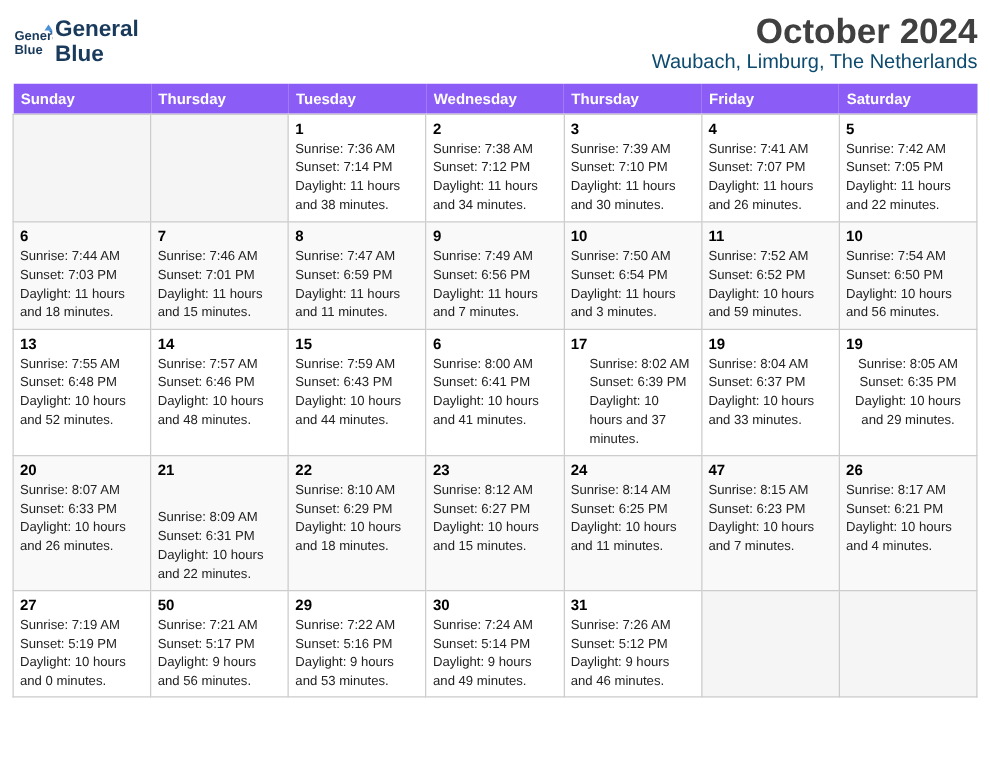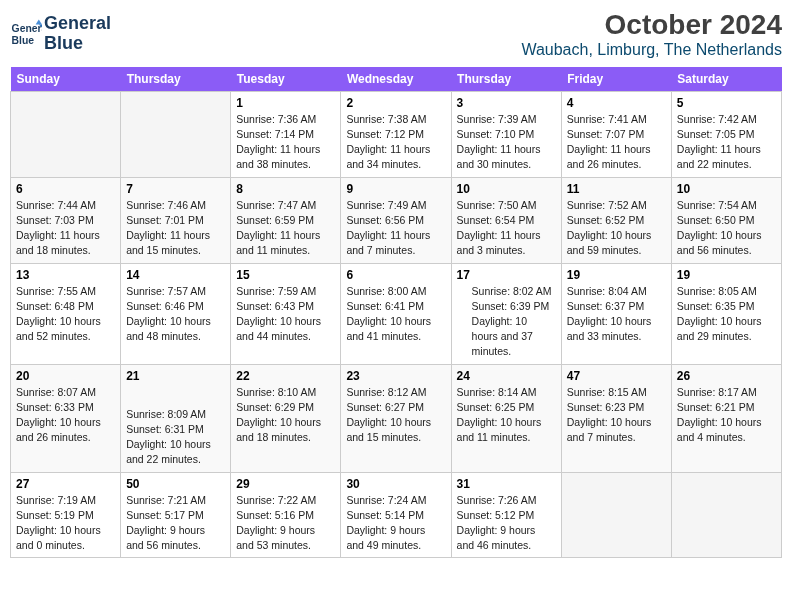--- a/index.html
+++ b/index.html
@@ -237,21 +237,21 @@
 Daylight: 10 hours and 37 minutes.</div>
         </td>
         <td>
           <span class="day-num">19</span>
           <div class="day-info" style="white-space: pre-line;">Sunrise: 8:04 AM
 Sunset: 6:37 PM
 Daylight: 10 hours and 33 minutes.</div>
         </td>
         <td>
           <span class="day-num">19</span>
-          <div class="day-info" style="white-space: pre-line;">Sunrise: 8:05 AM
+          <div class="day-info" style="white-space: pre-line; text-align: center;">Sunrise: 8:05 AM
 Sunset: 6:35 PM
 Daylight: 10 hours and 29 minutes.</div>
         </td>
       </tr>
       <tr>
         <td>
           <span class="day-num">20</span>
           <div class="day-info" style="white-space: pre-line;">Sunrise: 8:07 AM
 Sunset: 6:33 PM
 Daylight: 10 hours and 26 minutes.</div>

